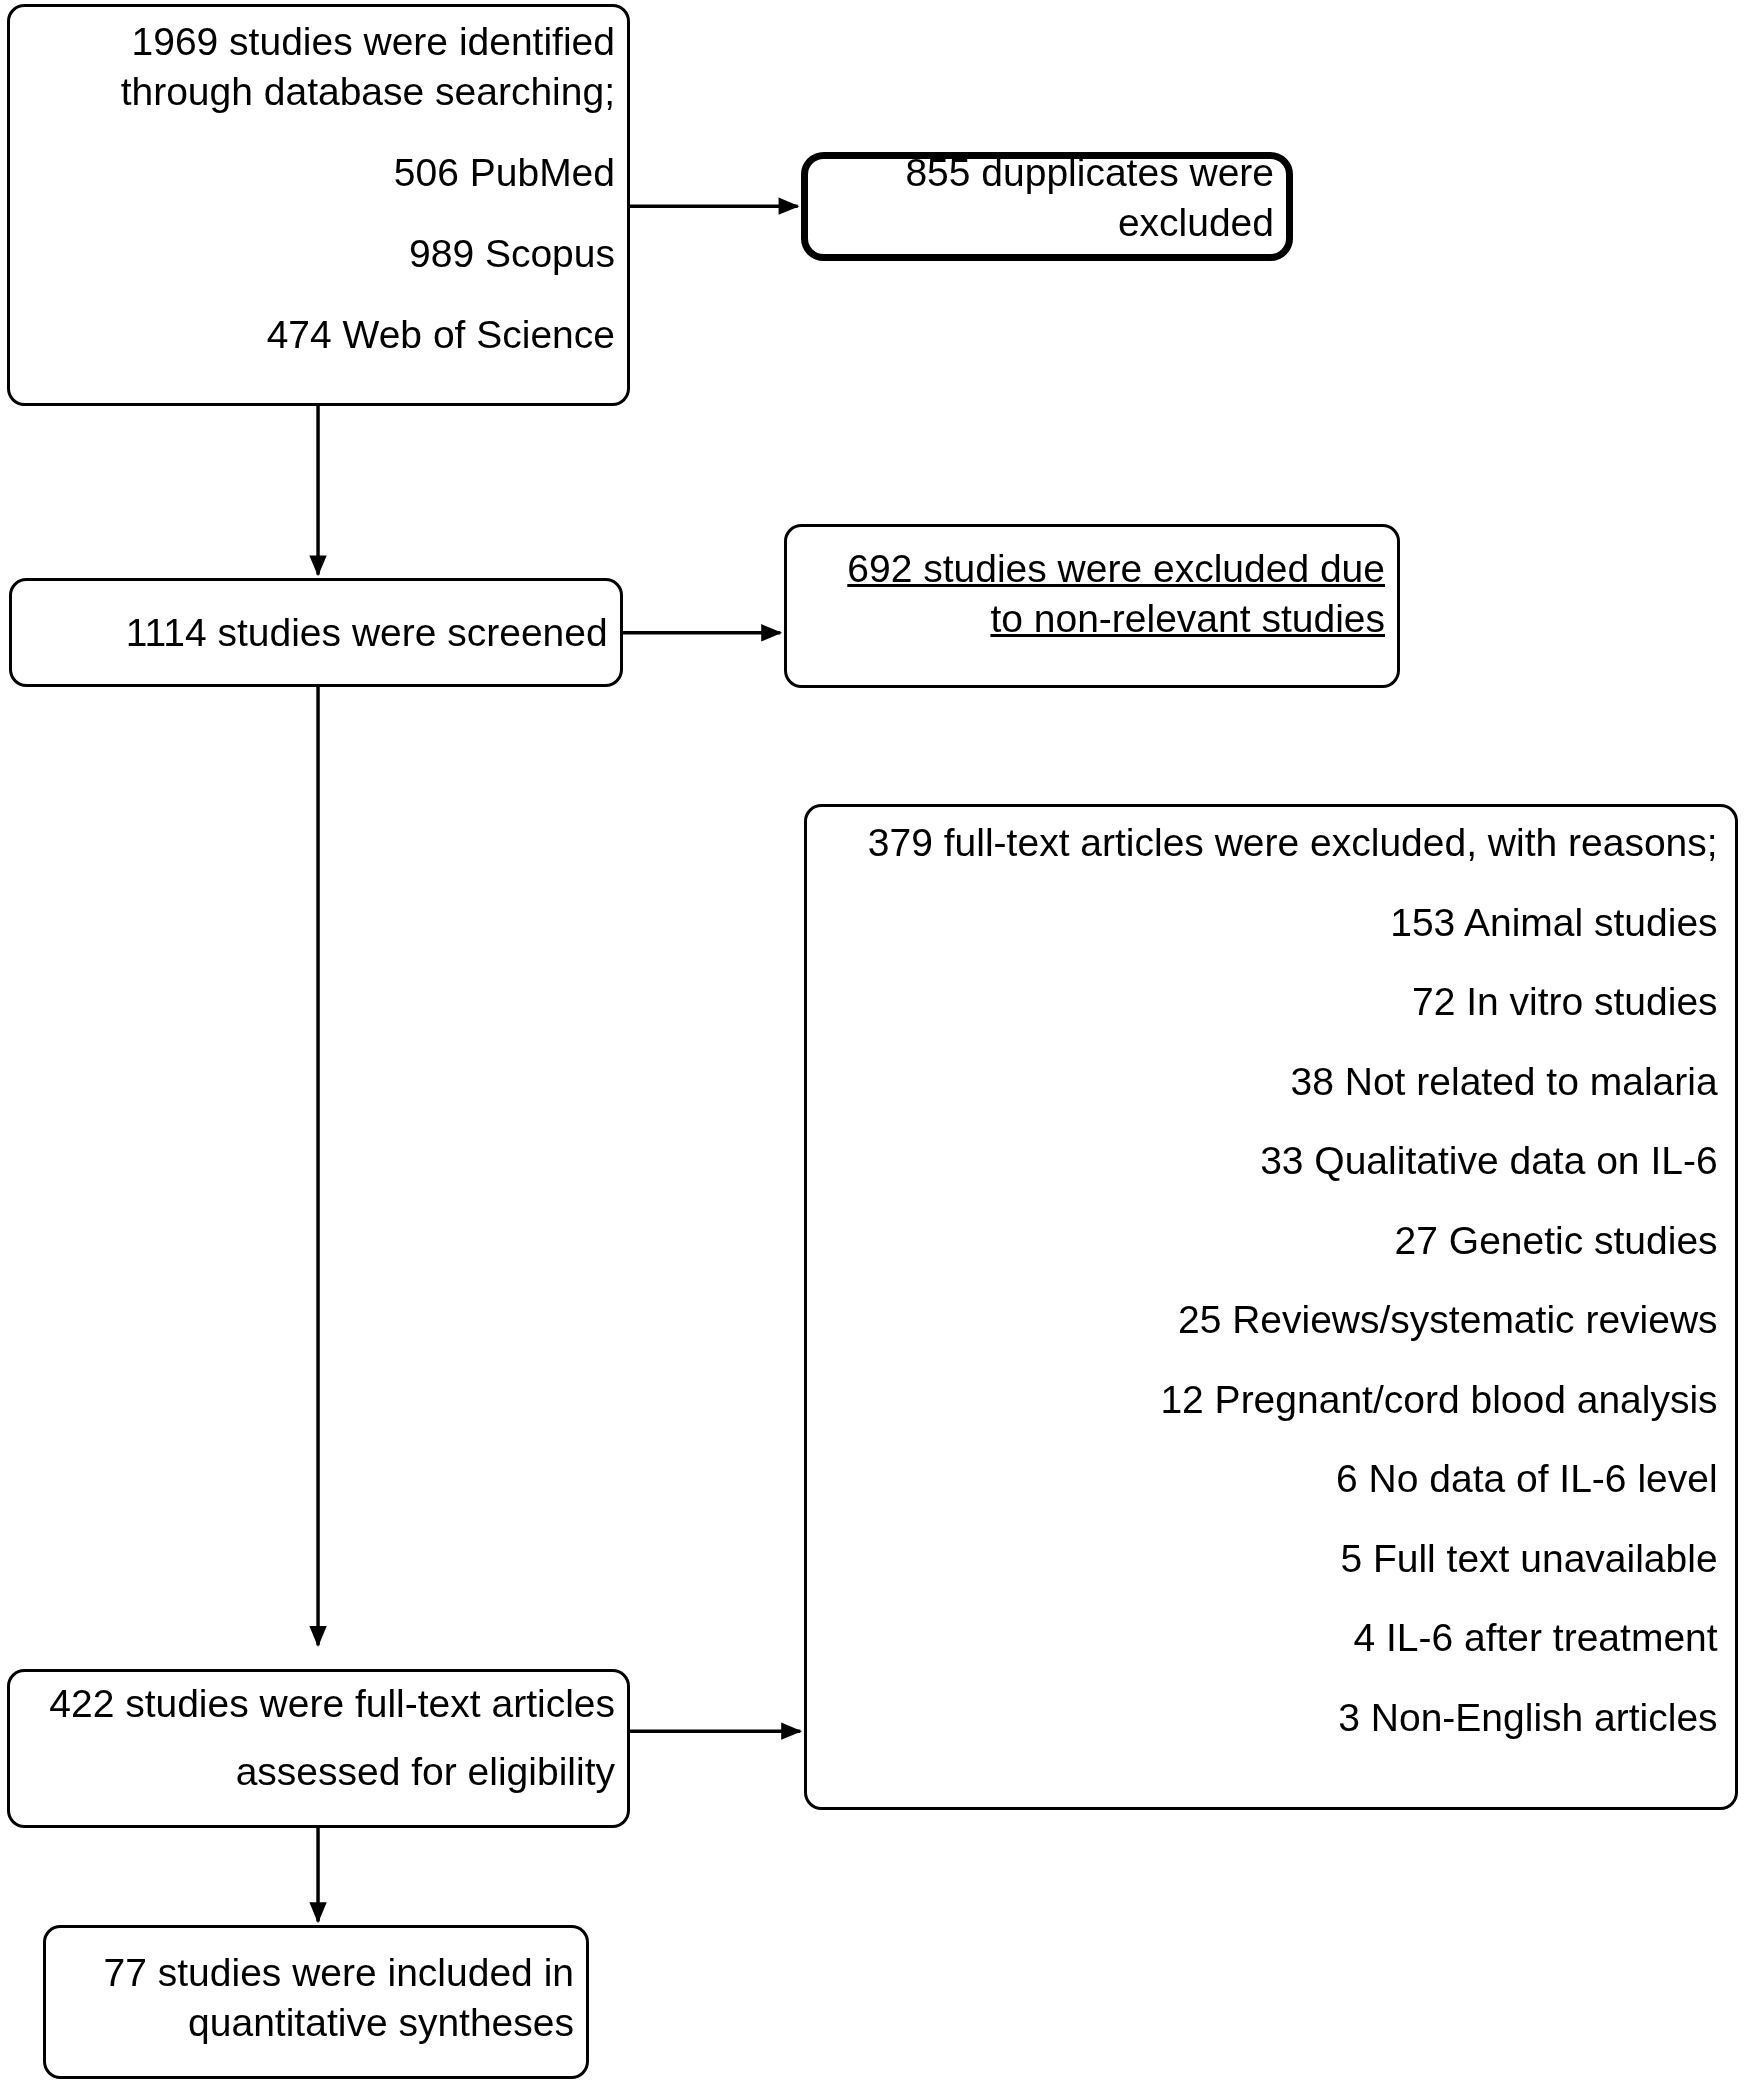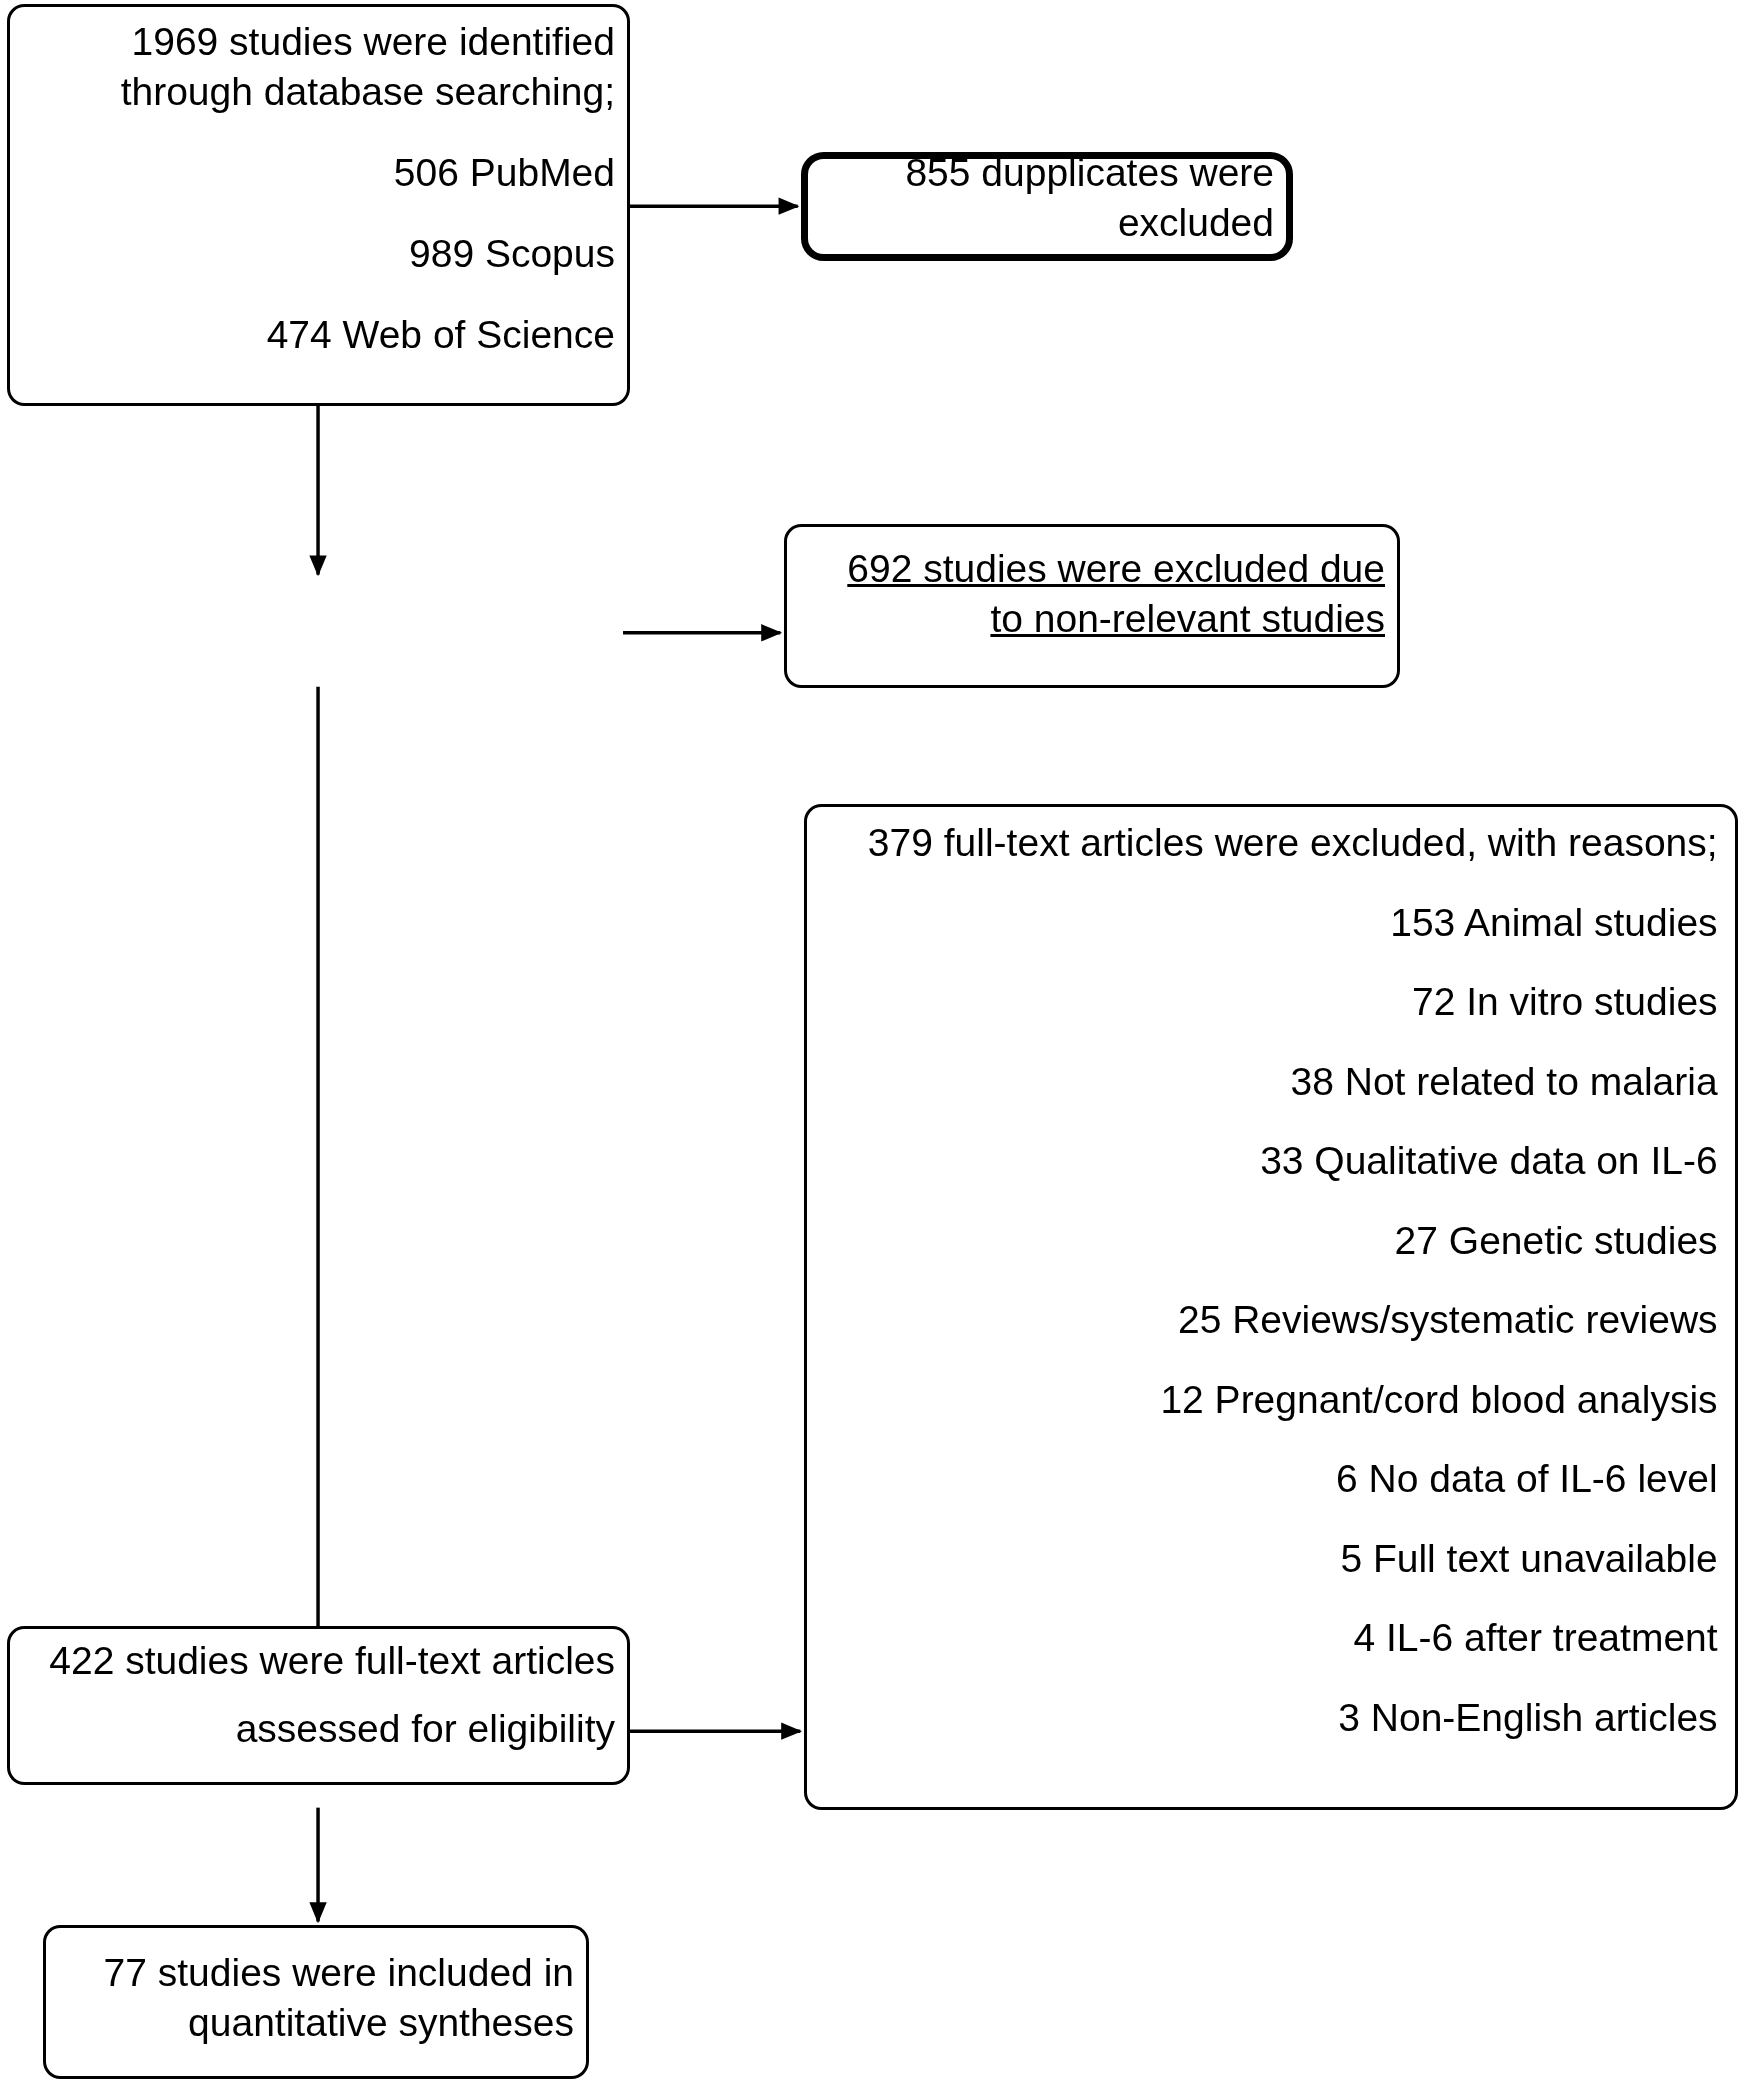--- a/index.html
+++ b/index.html
@@ -63,21 +63,21 @@
     left: 784px; top: 524px; width: 616px; height: 164px;
     display: flex; flex-direction: column; justify-content: center;
     padding: 0 12px 24px 12px;
     text-decoration: underline;
   }
   #box-reasons {
     left: 804px; top: 804px; width: 934px; height: 1006px;
     padding: 11.3px 17.4px 0 9.6px;
   }
   #box-eligibility {
-    left: 7px; top: 1626px; width: 623px; height: 159px;
+    left: 7px; top: 1669px; width: 623px; height: 159px;
     display: flex; flex-direction: column; justify-content: center;
     padding: 0 12px 21px 12px;
     gap: 18px;
   }
   #box-included {
     left: 43px; top: 1925px; width: 546px; height: 154px;
     display: flex; flex-direction: column; justify-content: center;
     padding: 0 12px 8.7px 12px;
   }
 </style>
@@ -105,20 +105,23 @@
     <p>through database searching;</p>
     <p class="box1gap">506 PubMed</p>
     <p class="box1gap">989 Scopus</p>
     <p class="box1gap">474 Web of Science</p>
   </div>
 
   <div class="box" id="box-duplicates">
     <p>855 dupplicates were excluded</p>
   </div>
 
+  <div class="box" id="box-screened">
+    <p>1114 studies were screened</p>
+  </div>
 
   <div class="box" id="box-nonrelevant">
     <p>692 studies were excluded due</p>
     <p>to non-relevant studies</p>
   </div>
 
   <div class="box" id="box-reasons">
     <p>379 full-text articles were excluded, with reasons;</p>
     <p class="gap">153 Animal studies</p>
     <p class="gap">72 In vitro studies</p>

